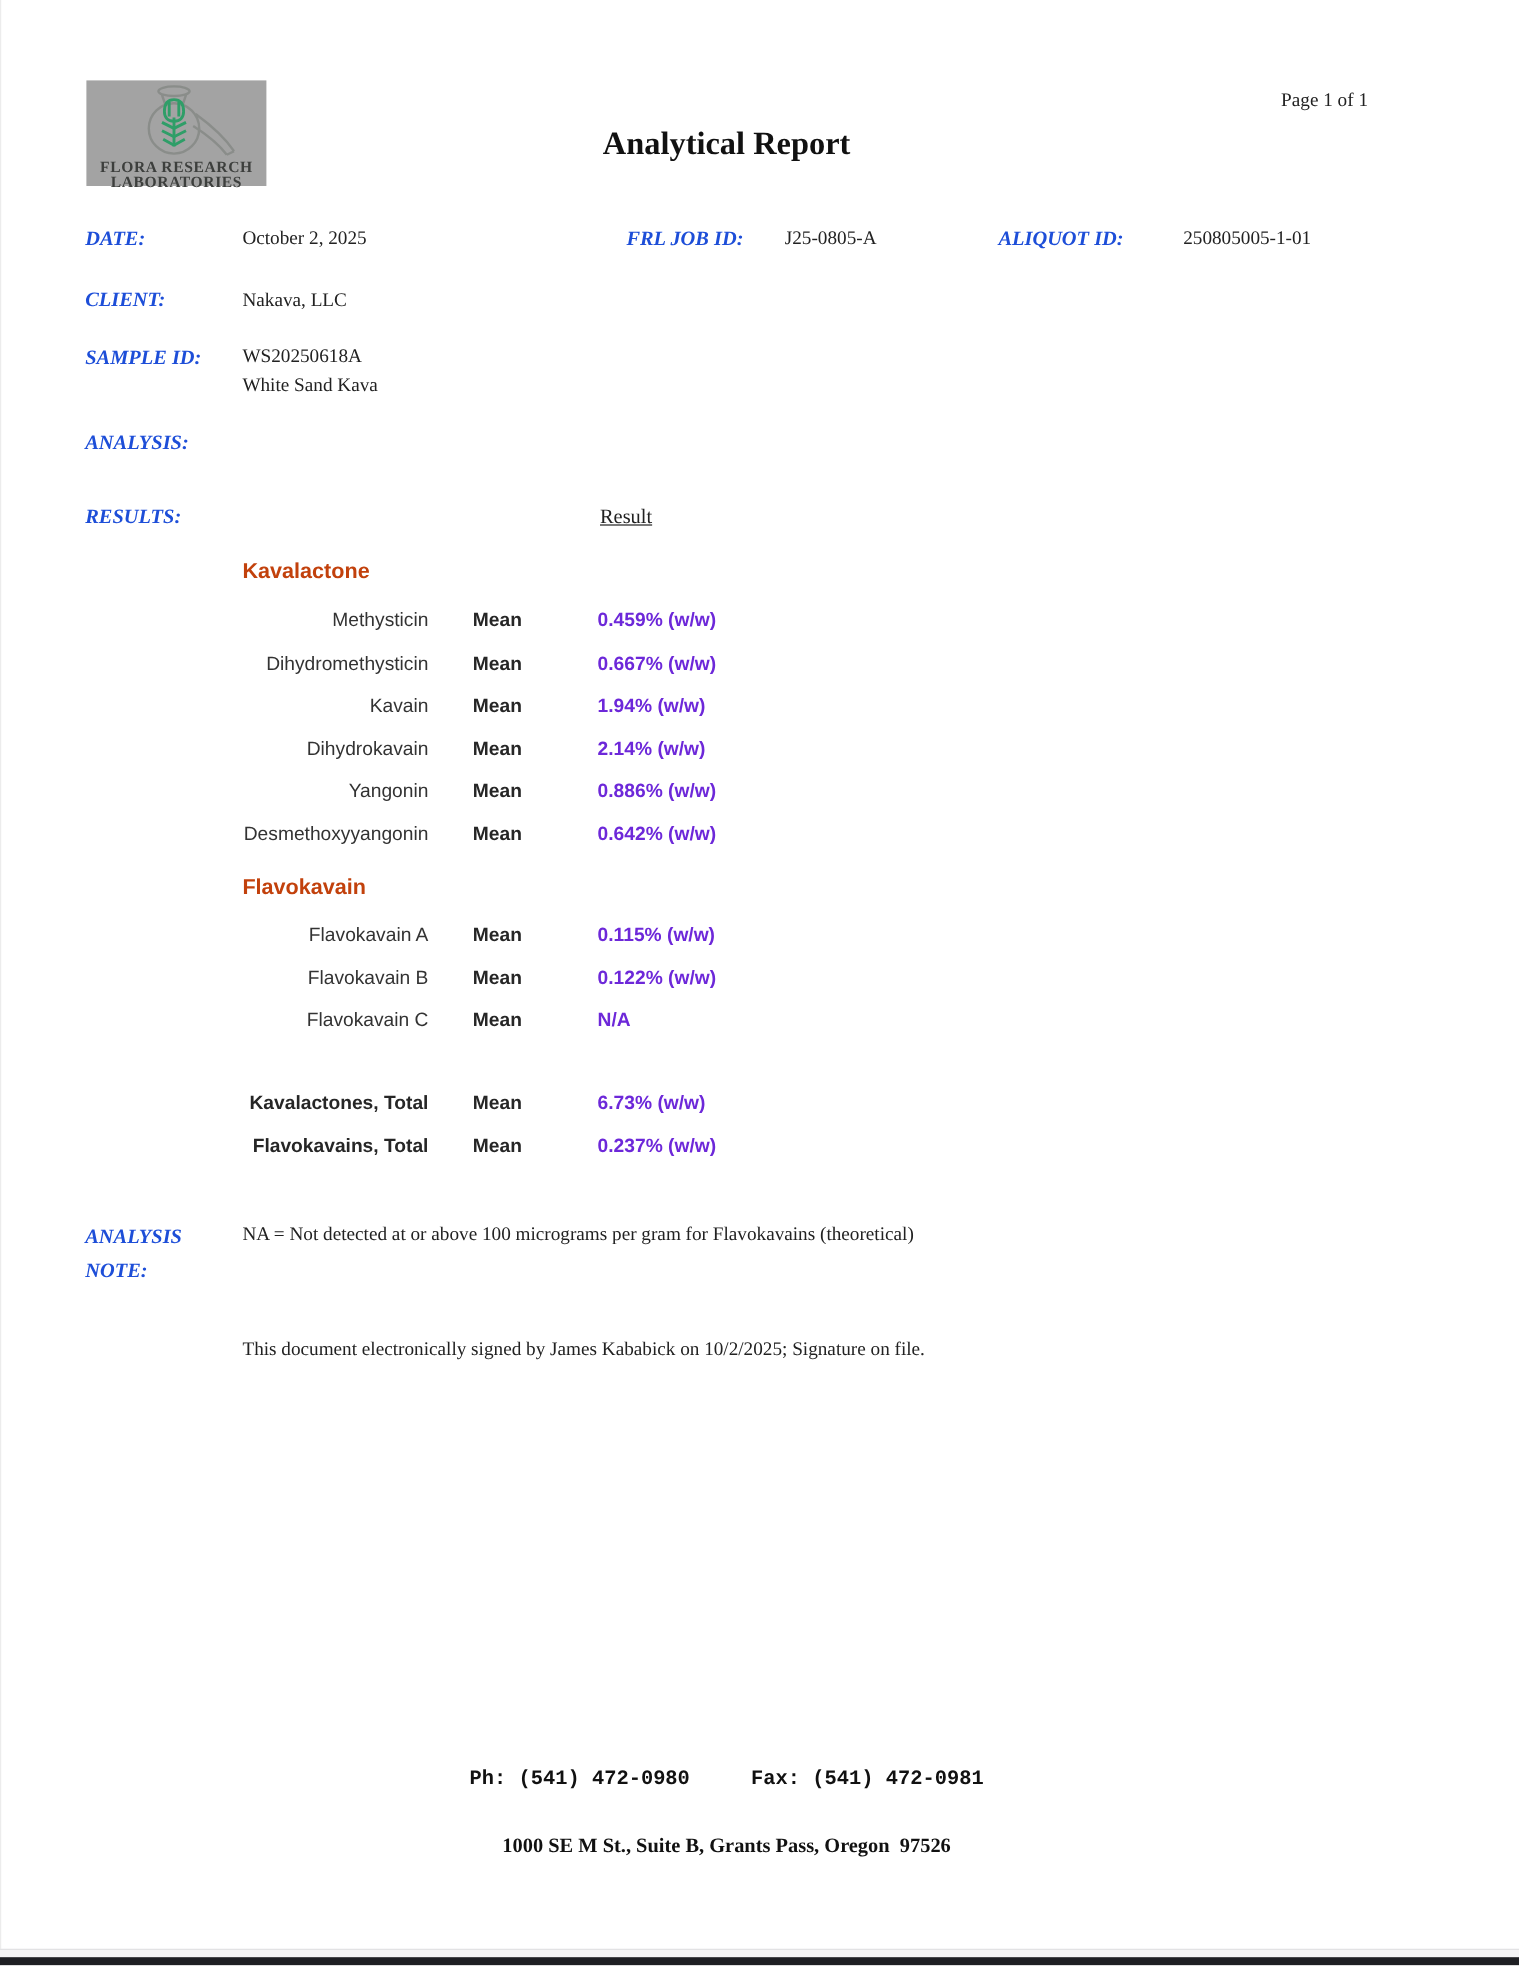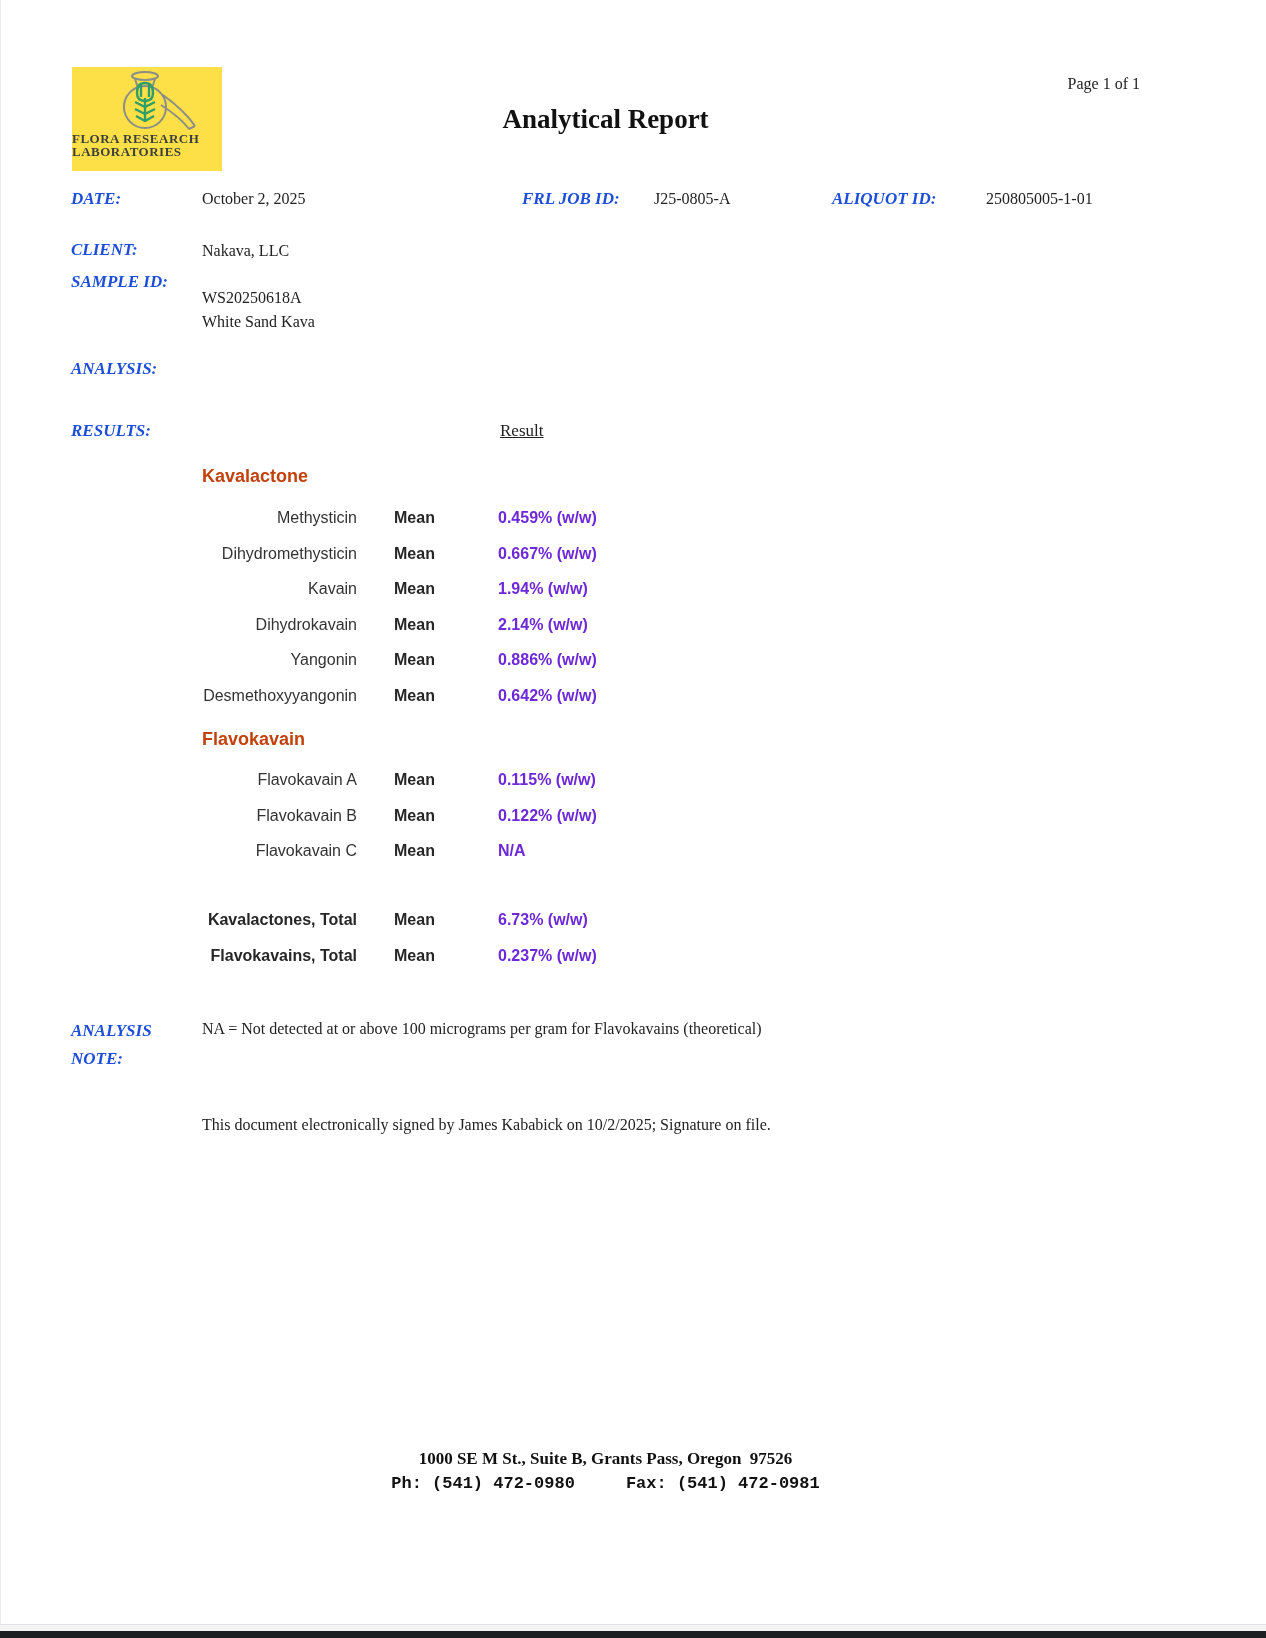--- a/index.html
+++ b/index.html
@@ -2,21 +2,21 @@
 <html><head>
 <meta charset="utf-8">
 <style>
   html,body{margin:0;padding:0;background:#ffffff;}
   .page{
     position:relative;width:1266px;height:1638px;background:#ffffff;overflow:hidden;
     font-family:"Liberation Serif","DejaVu Serif",serif;color:#1c1c1c;
   }
   .abs{position:absolute;}
   
-  .logo-box{left:72px;top:67px;width:150px;height:104px;background:#fde047;}
+  .logo-box{left:72px;top:67px;width:150px;height:88px;background:#a3a3a3;text-align:center;}
   .logo-art{display:block;margin:2px auto 0 auto;}
   .logo-text{font-family:"Liberation Serif",serif;font-weight:bold;color:#3d3f3d;
              font-size:13px;line-height:15px;letter-spacing:0.5px;margin-top:-2px;}
   .page-number{left:1040px;top:75px;width:100px;text-align:right;font-size:16px;color:#222;}
   .report-title{left:71px;top:104px;width:1069px;text-align:center;
                 font-size:27px;font-weight:bold;color:#111;}
   
   .lbl{font-weight:bold;font-size:17px;color:#1d4ed8;font-style:italic;}
   .val{font-size:16px;color:#222;}
   .two-line{line-height:27px;}
@@ -72,21 +72,21 @@
 
   <div class="abs lbl" style="left:71px;top:189px;">DATE:</div>
   <div class="abs val" style="left:202px;top:190px;">October 2, 2025</div>
   <div class="abs lbl" style="left:522px;top:189px;">FRL JOB ID:</div>
   <div class="abs val" style="left:654px;top:190px;">J25-0805-A</div>
   <div class="abs lbl" style="left:832px;top:189px;">ALIQUOT ID:</div>
   <div class="abs val" style="left:986px;top:190px;">250805005-1-01</div>
 
   <div class="abs lbl" style="left:71px;top:240px;">CLIENT:</div>
   <div class="abs val" style="left:202px;top:242px;">Nakava, LLC</div>
-  <div class="abs lbl" style="left:71px;top:272px;">SAMPLE ID:</div>
+  <div class="abs lbl" style="left:71px;top:288px;">SAMPLE ID:</div>
   <div class="abs val" style="left:202px;top:289px;">WS20250618A</div>
   <div class="abs val" style="left:202px;top:313px;">White Sand Kava</div>
 
   <div class="abs lbl" style="left:71px;top:359px;">ANALYSIS:</div>
 
   <div class="abs lbl" style="left:71px;top:421px;">RESULTS:</div>
   <div class="abs result-hdr" style="left:500px;top:421px;">Result</div>
 
   <div class="abs section-hdr sans" style="top:466px;">Kavalactone</div>
   <div class="abs rows sans" style="top:500px;">
@@ -155,20 +155,20 @@
     </div>
 
   <div class="abs lbl note-label" style="left:71px;top:1017px;">
     <div>ANALYSIS</div>
     <div>NOTE:</div>
   </div>
   <div class="abs val" style="left:202px;top:1020px;width:750px;">NA = Not detected at or above 100 micrograms per gram for Flavokavains (theoretical)</div>
 
   <div class="abs val" style="left:202px;top:1116px;width:750px;">This document electronically signed by James Kababick on 10/2/2025; Signature on file.</div>
 
-  <div class="abs footer-line" style="top:1449px;">1000 SE M St., Suite B, Grants Pass, Oregon  97526</div>
+  <div class="abs footer-line" style="top:1528px;">1000 SE M St., Suite B, Grants Pass, Oregon  97526</div>
   <div class="abs footer-line" style="top:1474px;font-family:Liberation Mono, monospace;">Ph: (541) 472-0980     Fax: (541) 472-0981</div>
 
   <div class="abs edge-left"></div>
   <div class="abs bottom-strip"></div>
   <div class="abs bottom-bar"></div>
 
 </div>
 
 </body></html>

